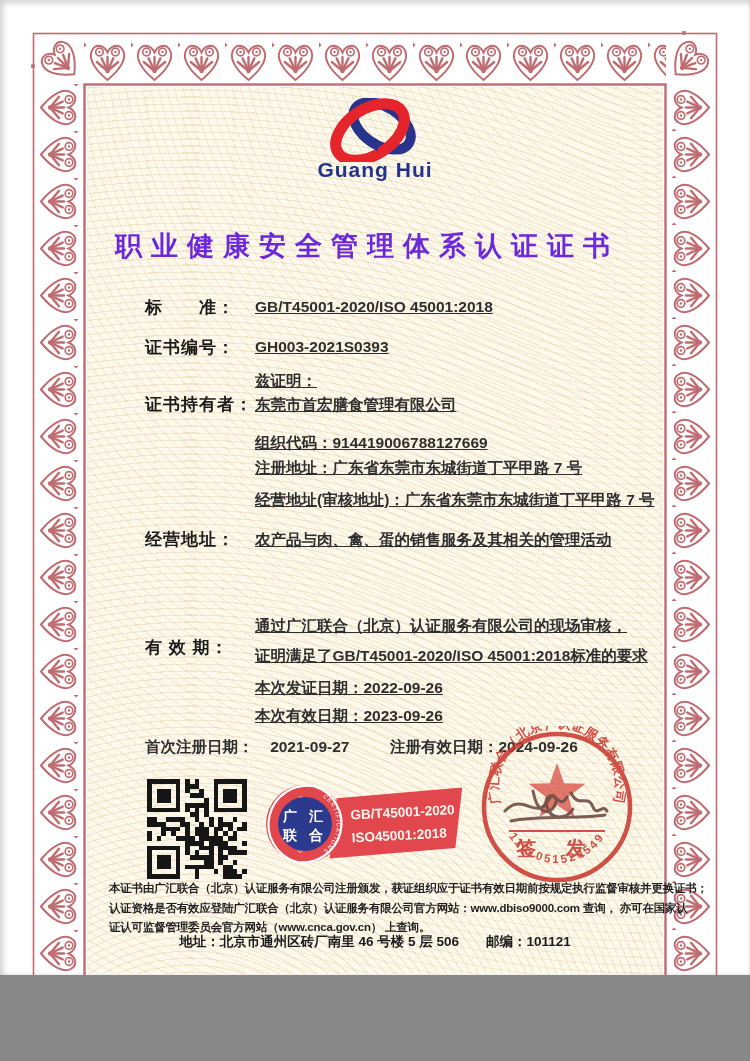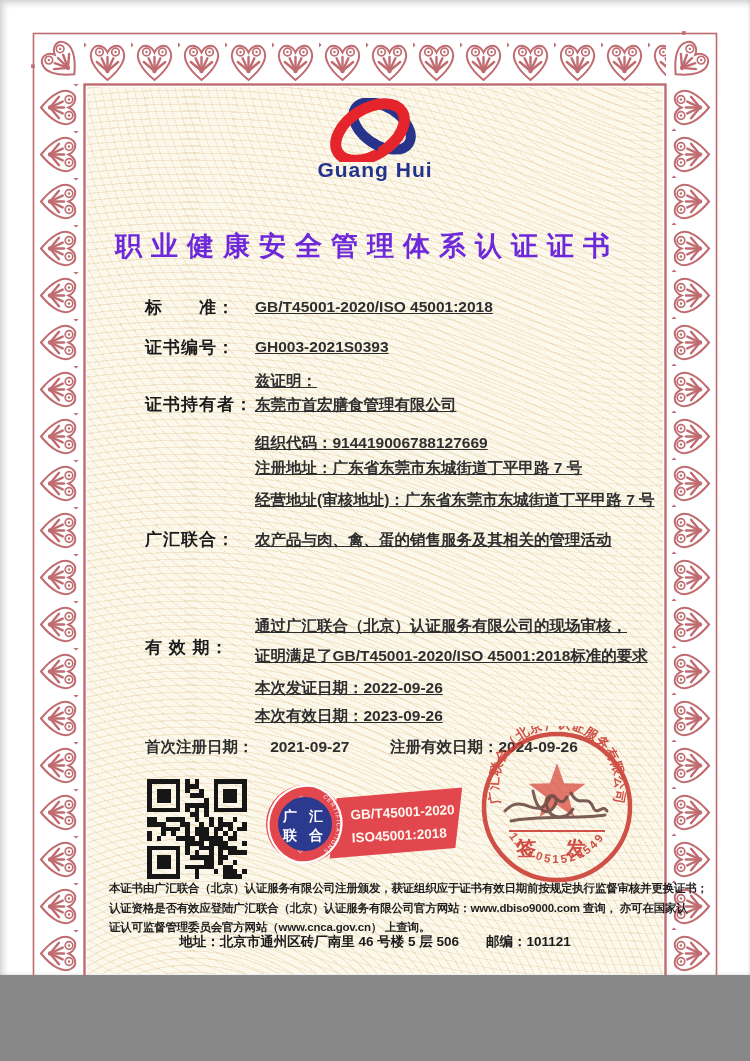--- a/index.html
+++ b/index.html
@@ -110,21 +110,21 @@
 
   <div class="abs val" style="top:371px;">兹证明：</div>
 
   <div class="abs lbl" style="top:393px;">证书持有者：</div>
   <div class="abs val" style="top:395px;">东莞市首宏膳食管理有限公司</div>
 
   <div class="abs val" style="top:426px;margin-top:7px;">组织代码：914419006788127669</div>
   <div class="abs val" style="top:458px;">注册地址：广东省东莞市东城街道丁平甲路 7 号</div>
   <div class="abs val" style="top:490px;">经营地址(审核地址)：广东省东莞市东城街道丁平甲路 7 号</div>
 
-  <div class="abs lbl" style="top:528px;">广汇联合：</div>
+  <div class="abs lbl" style="top:528px;">经营地址：</div>
   <div class="abs val" style="top:530px;">农产品与肉、禽、蛋的销售服务及其相关的管理活动</div>
 
   <div class="abs val" style="top:616px;">通过广汇联合（北京）认证服务有限公司的现场审核，</div>
   <div class="abs val" style="top:646px;text-align:right;">证明满足了GB/T45001-2020/ISO 45001:2018标准的要求</div>
 
   <div class="abs lbl" style="top:636px;">有 效 期：</div>
   <div class="abs val" style="top:678px;">本次发证日期：2022-09-26</div>
   <div class="abs val" style="top:706px;">本次有效日期：2023-09-26</div>
 
   <div class="abs regrow" style="left:145px;top:737px;">

